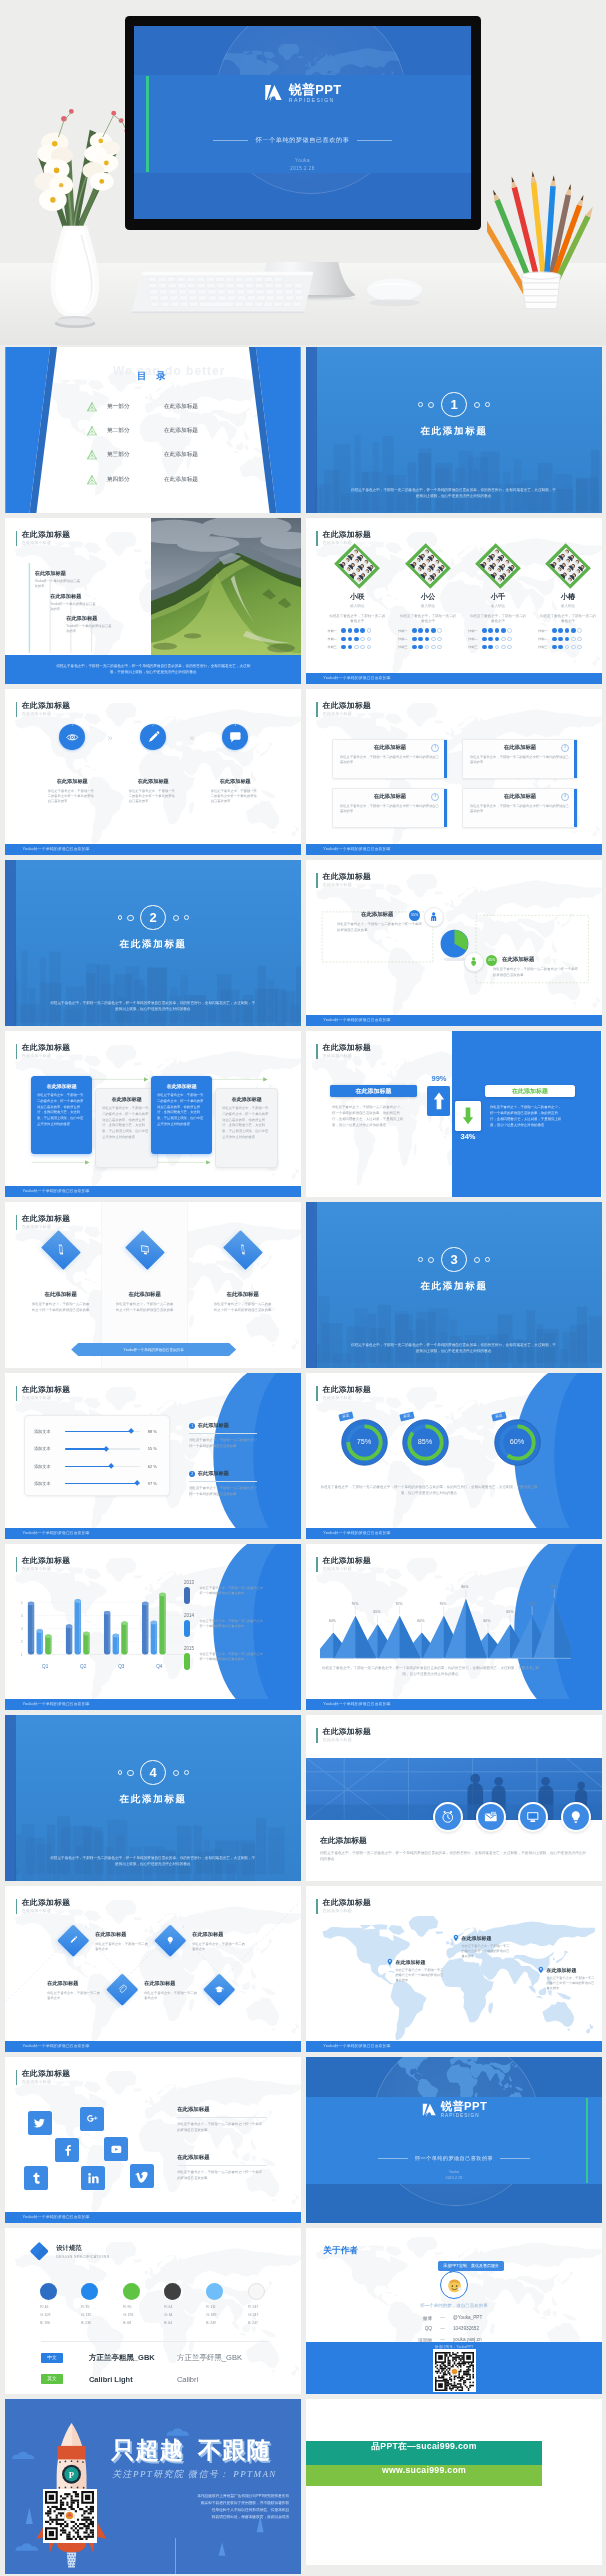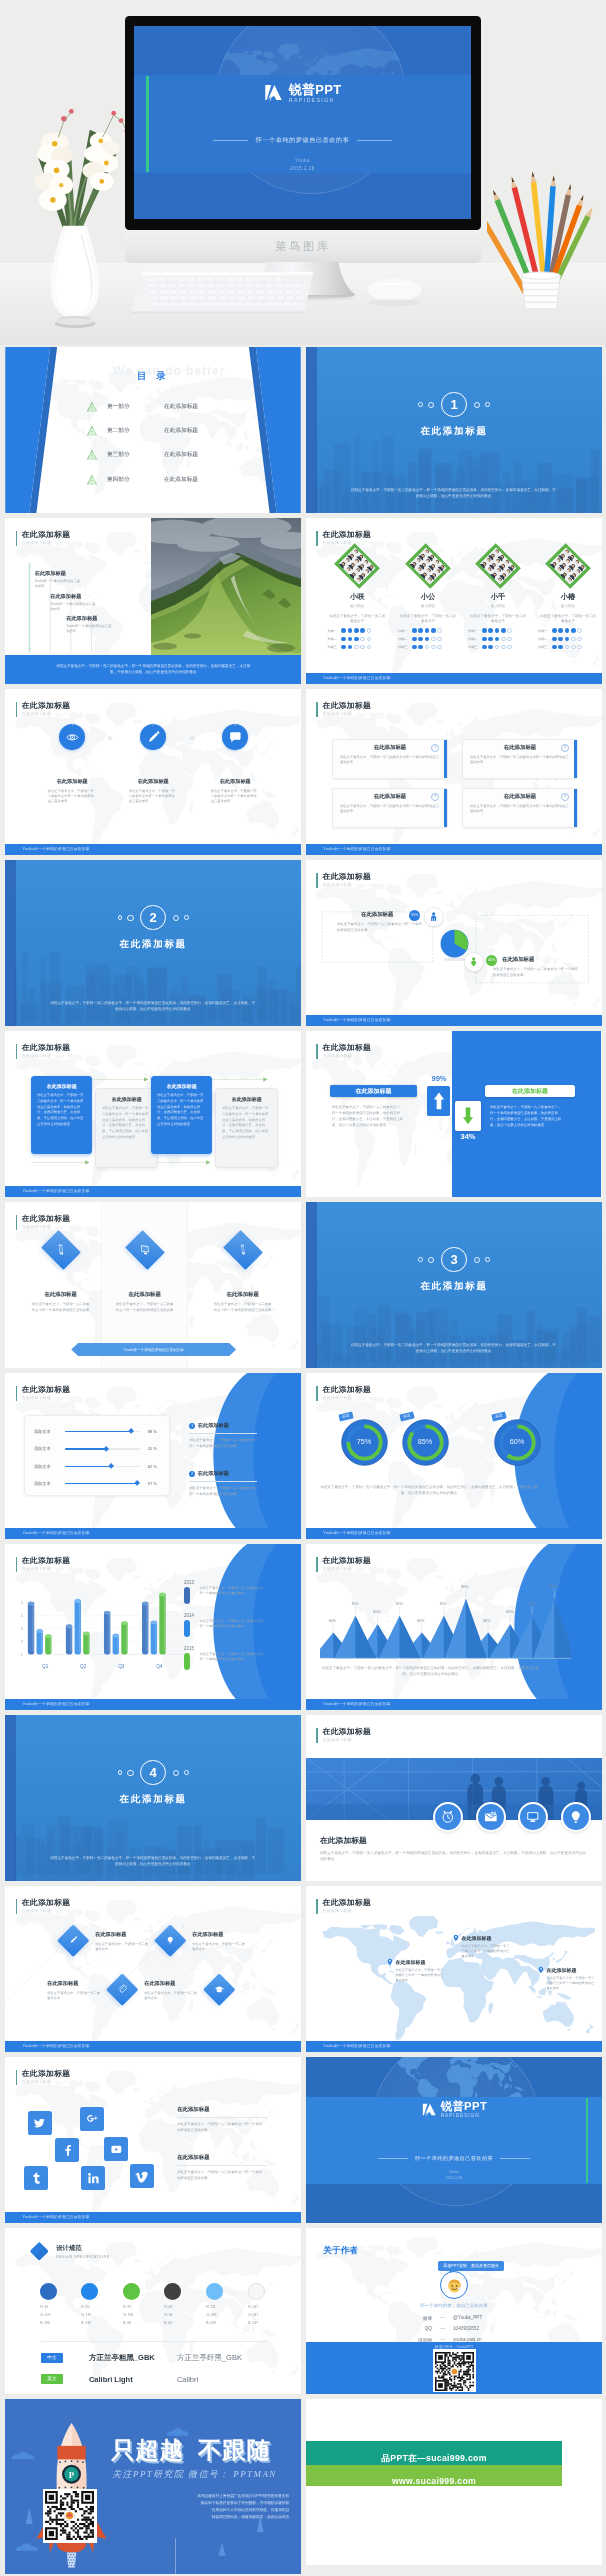--- a/index.html
+++ b/index.html
@@ -253,21 +253,21 @@
   .rk-qr{width:49px;height:49px;display:block;}
   .rk-h{position:absolute;left:106px;top:35px;font-size:23.4px;font-weight:bold;color:#fff;letter-spacing:0.9px;display:flex;
         text-shadow:1.7px 1.7px 0 rgba(170,205,240,.85);}
   .rk-gap{display:block;width:14px;}
   .rk-s{position:absolute;left:107px;top:69px;width:180px;white-space:nowrap;font-size:9px;color:#b9d4f2;letter-spacing:1.4px;font-family:"Liberation Serif",serif;font-style:italic;}
   .rk-l{position:absolute;right:12px;top:94px;width:153px;text-align:right;font-size:3.7px;line-height:7px;color:#d5e5f9;}
   .rk-line{position:absolute;left:170px;top:139px;width:0.6px;height:38px;background:rgba(255,255,255,.35);}
 
   
   .fb-bg{position:absolute;inset:0;background:#fff;}
-  .fb{position:absolute;left:0;width:256px;display:flex;align-items:flex-end;justify-content:center;color:#fff;font-size:8.7px;font-weight:bold;letter-spacing:0.3px;}
+  .fb{position:absolute;left:0;width:236px;display:flex;align-items:flex-start;justify-content:center;color:#fff;font-size:8.7px;font-weight:bold;letter-spacing:0.3px;}
 
 </style>
 </head>
 <body>
 
 <svg width="0" height="0" style="position:absolute" aria-hidden="true">
     <defs>
       <linearGradient id="cgrad" x1="0" y1="0" x2="0" y2="1">
         <stop offset="0" stop-color="#4596e2"></stop>
         <stop offset="0.45" stop-color="#3889d5"></stop>
@@ -431,23 +431,20 @@
           <span class="ts-logo-en">RAPIDESIGN</span>
         </span>
       </div>
       <div class="ts-tagwrap">
         <i class="ts-rule"></i>
         <span>怀一个单纯的梦做自己喜欢的事</span>
         <i class="ts-rule"></i>
       </div>
       <div class="ts-author">Youka</div>
       <div class="ts-date">2015.2.28</div>
-    </div>
-    <div class="mon-chin">
-      <div class="mon-logo">菜鸟图库</div>
     </div>
     <svg class="mon-stand" width="113" height="40" viewBox="0 0 130 46" style="position:absolute;left:246px;top:262px;">
       <defs>
           <linearGradient id="stg" x1="0" y1="0" x2="1" y2="0">
         <stop offset="0" stop-color="#c7c9cb"></stop>
             <stop offset="0.12" stop-color="#e9eaec"></stop>
             <stop offset="0.4" stop-color="#f7f8f9"></stop>
         <stop offset="0.72" stop-color="#dcdee0"></stop>
             <stop offset="1" stop-color="#bec0c2"></stop>
           </linearGradient>

